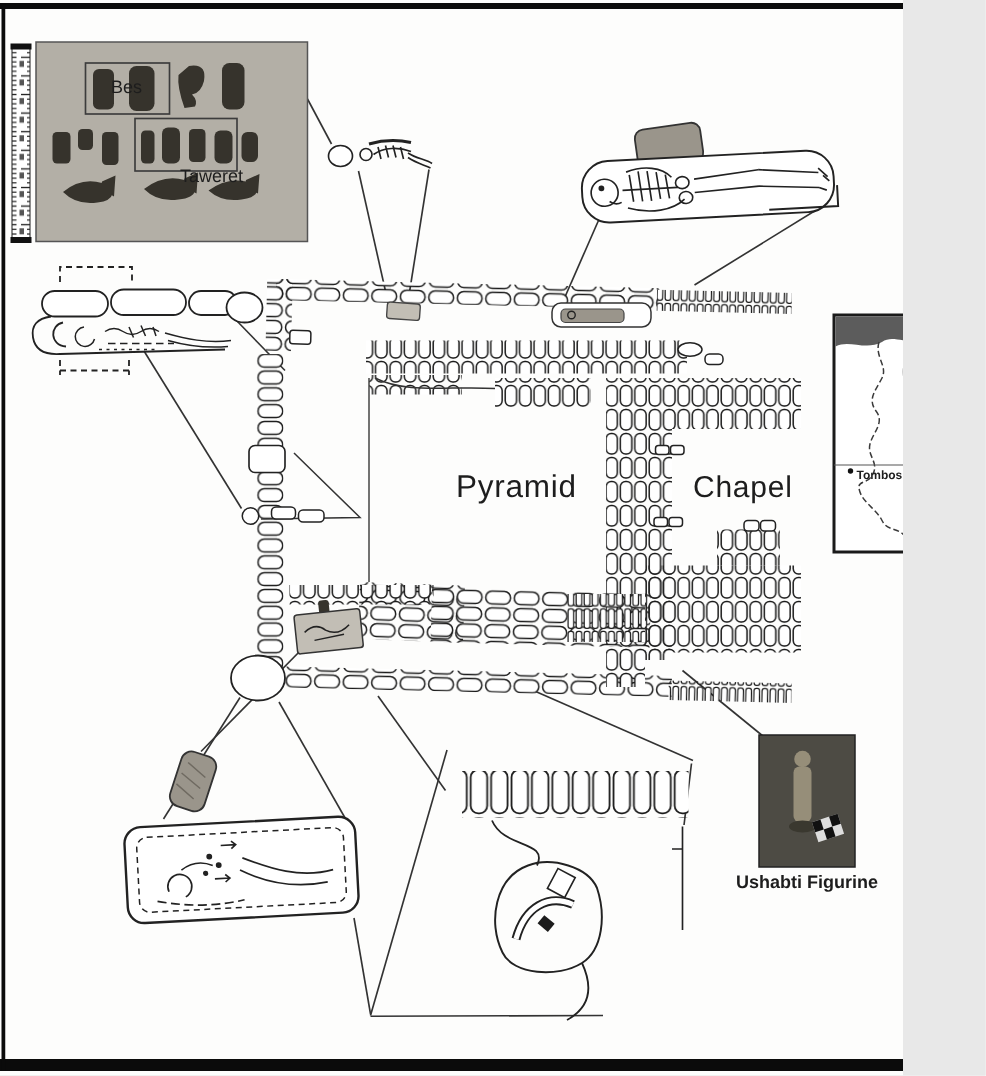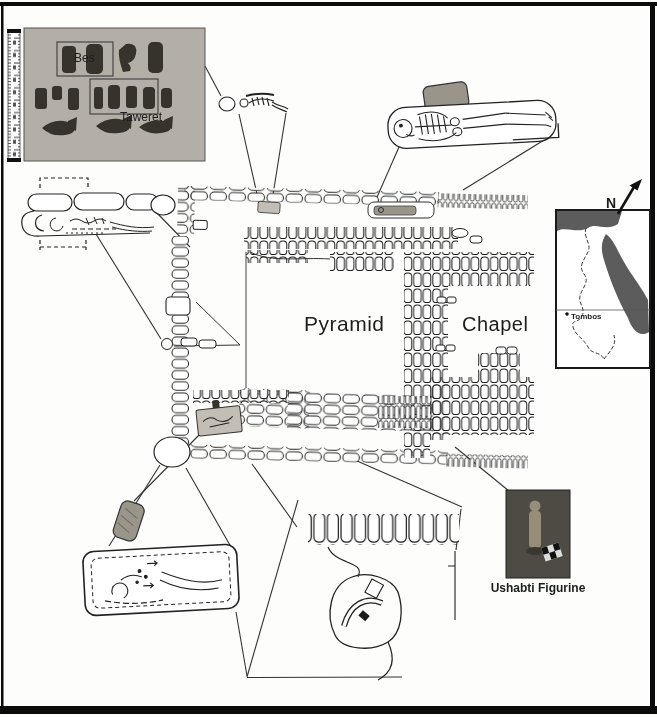--- a/index.html
+++ b/index.html
@@ -1,17 +1,17 @@
 <!DOCTYPE html>
 <html><head>
 <meta charset="utf-8">
 <style>
   html,body{margin:0;padding:0;background:#e8e8e8;}
   .frame{
-    position:relative;width:657px;height:717px;background:#fdfdfc;
+    position:relative;width:602px;height:717px;background:#fdfdfc;
     overflow:hidden;font-family:"Liberation Sans",sans-serif;
   }
   svg text{font-family:"Liberation Sans",sans-serif;fill:#1d1d1d;}
   .lbl-big{font-size:21px;letter-spacing:.5px;}
   .lbl-chapel{font-size:20px;letter-spacing:.5px;}
   .lbl-photo{font-size:12px;}
   .lbl-small{font-size:8px;font-weight:bold;}
   .lbl-cap{font-size:12px;font-weight:bold;}
   .lbl-n{font-size:14px;font-weight:bold;}
 </style>

